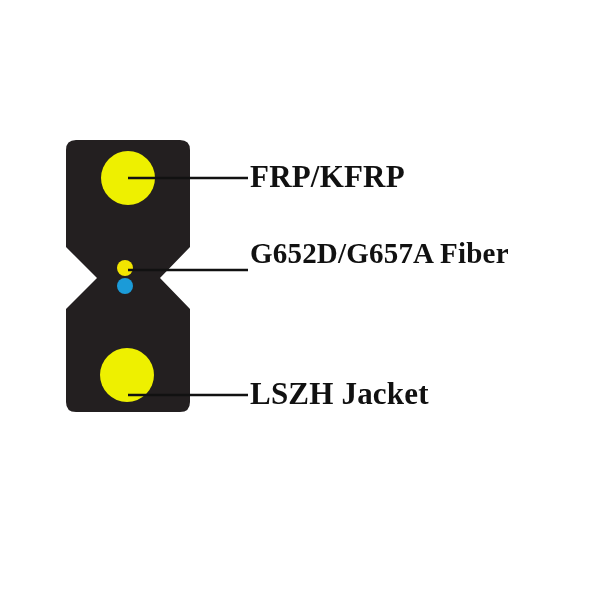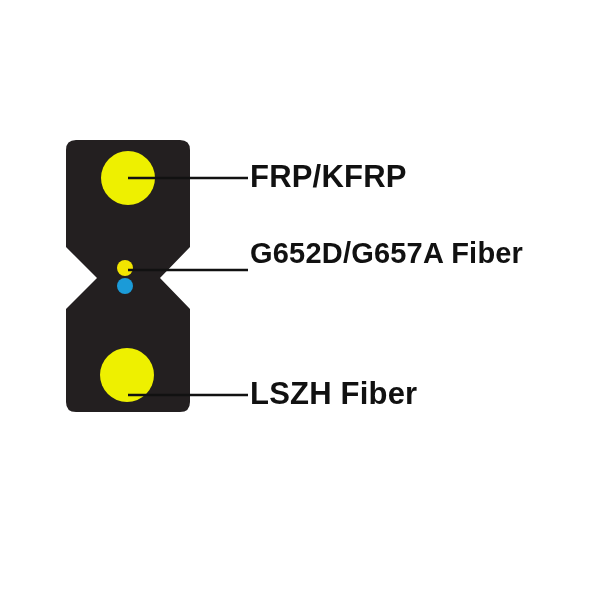--- a/index.html
+++ b/index.html
@@ -23,21 +23,21 @@
   #cable-svg {
     position: absolute;
     left: 0;
     top: 0;
     width: 600px;
     height: 600px;
     display: block;
   }
   .callout-label {
     position: absolute;
-    font-family: Liberation Sans, sans-serif;
+    font-family: Liberation Serif, serif;
     font-weight: bold;
     color: #111111;
     white-space: nowrap;
     letter-spacing: 0.2px;
     line-height: 1;
   }
   #label-frp {
     left: 250px;
     top: 161px;
     font-size: 31px;
@@ -88,15 +88,15 @@
 
     <line x1="128" y1="270" x2="248" y2="270" stroke="#111111" stroke-width="2.4"></line>
 
     <line x1="128" y1="395" x2="248" y2="395" stroke="#111111" stroke-width="2.6"></line>
   </svg>
 
   <div class="callout-label" id="label-frp">FRP/KFRP</div>
 
   <div class="callout-label" id="label-fiber">G652D/G657A Fiber</div>
 
-  <div class="callout-label" id="label-jacket">LSZH Fiber</div>
+  <div class="callout-label" id="label-jacket">LSZH Jacket</div>
 
 </div>
 
 </body></html>

